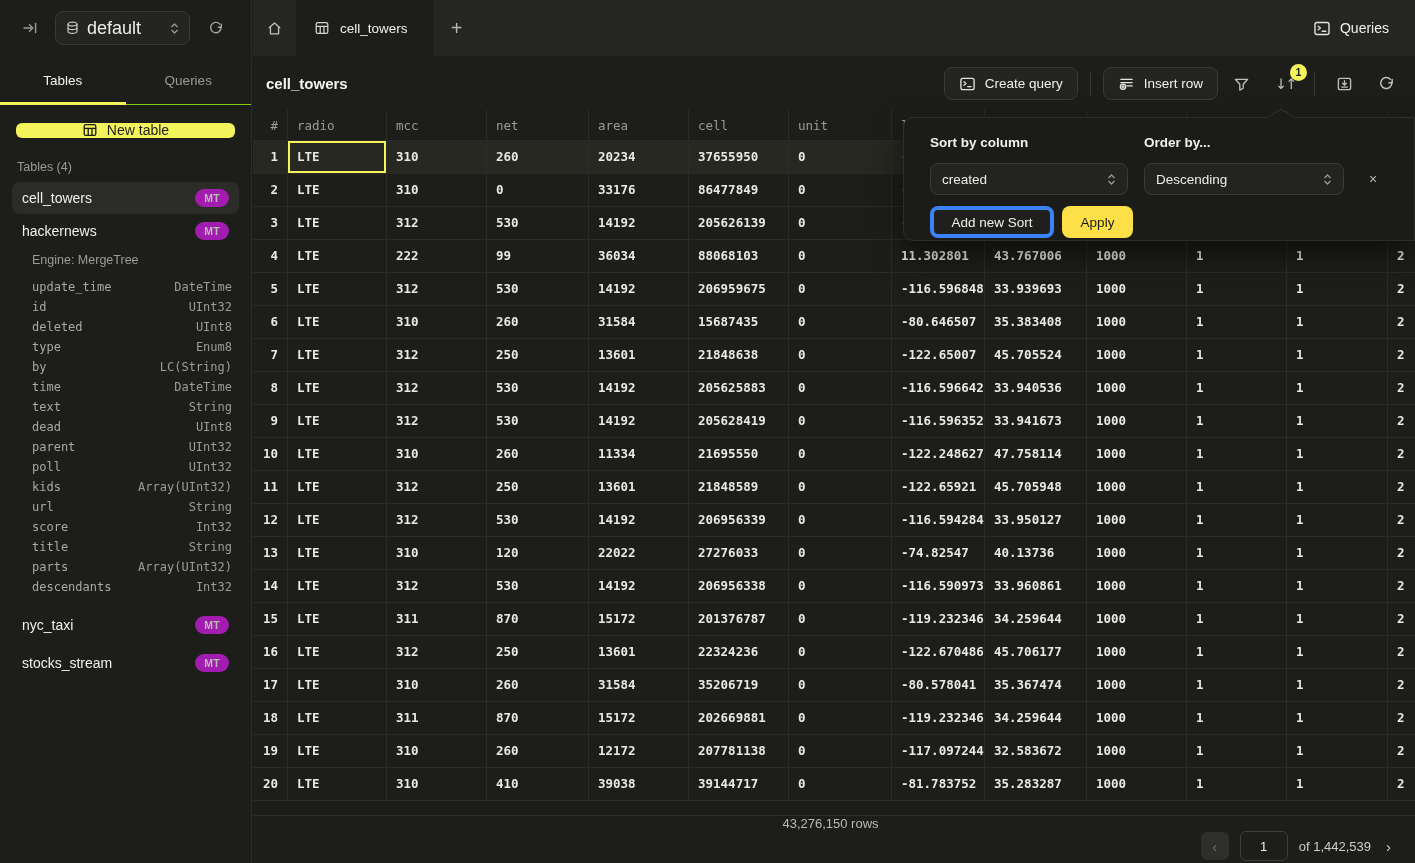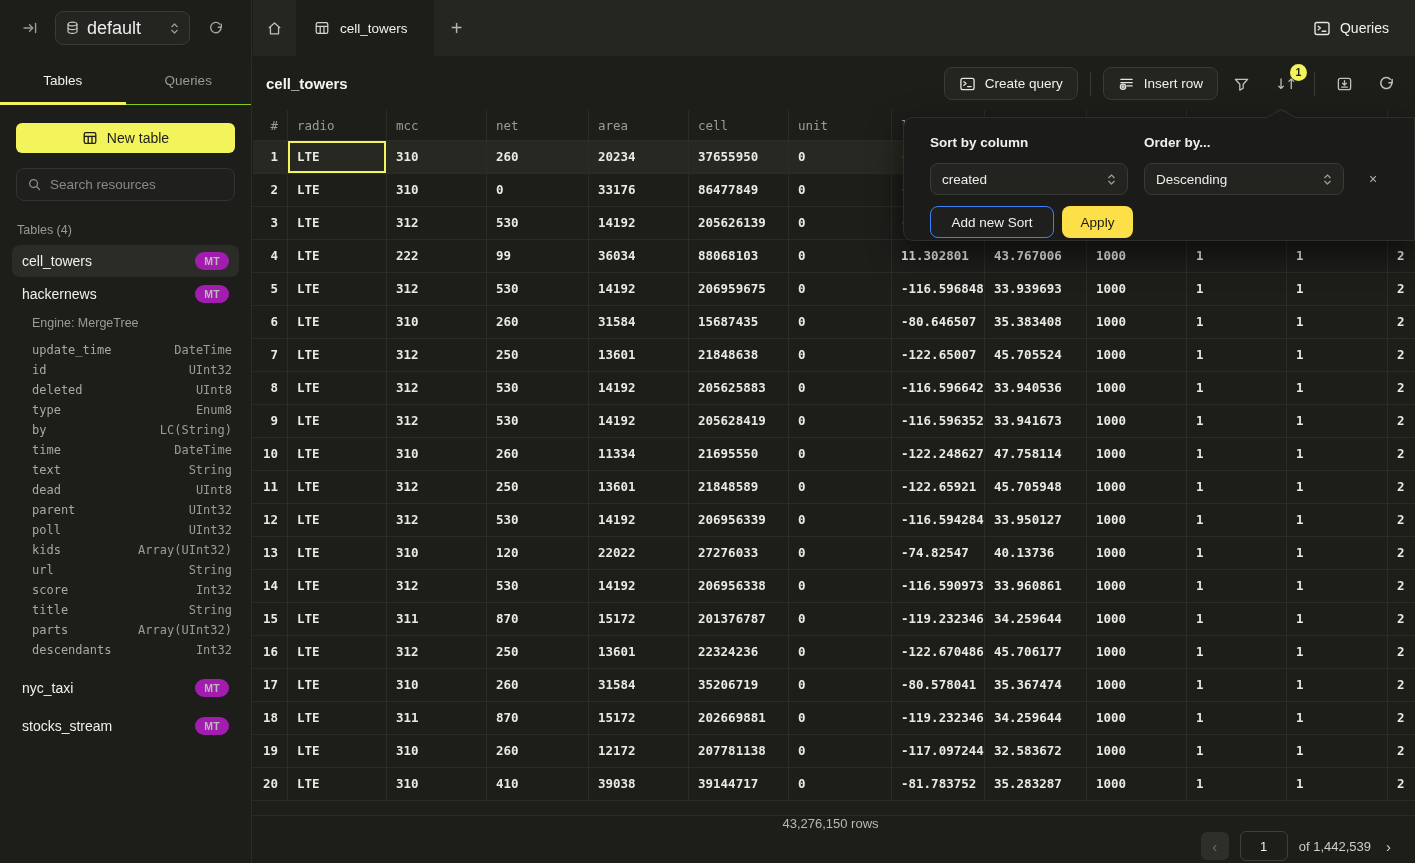--- a/index.html
+++ b/index.html
@@ -24,22 +24,22 @@
   .queries-btn { margin-left:auto; margin-right:26px; display:flex; align-items:center; gap:9px; cursor:pointer; }
   .queries-btn .lbl { font-size:14px; color:#f0f0ec; font-weight:500; }
 
   
   .sidebar { position:absolute; left:0; top:57px; width:252px; bottom:0; background:#1d1d1a; border-right:1px solid #2b2b28; }
   .side-tabs { height:48px; display:flex; border-bottom:1px solid #84cc16;justify-content:flex-end; }
   .side-tab { width:50%; display:flex; align-items:center; justify-content:center; font-size:13.5px;
     color:#9a9a94; cursor:pointer; position:relative; }
   .side-tab.active { color:#f2f2ee; font-weight:500; }
   .side-tab.active::after { content:""; position:absolute; left:0; right:0; bottom:-1px; height:3px; background:#f3f35c; }
-  .new-table-btn { margin:18px 16px 0 16px; height:30px; background:#f3f35c; border-radius:6px;
-    display:flex; align-items:center; justify-content:center; gap:9px; cursor:pointer; }
+  .new-table-btn { margin:18px 16px 0 16px; height:15px; background:#f3f35c; border-radius:6px;
+    display:flex; align-items:flex-end; justify-content:center; gap:9px; cursor:pointer; }
   .new-table-btn .lbl { font-size:14px; font-weight:500; color:#1e1e1b; }
   .search-box { margin:15px 16px 0 16px; height:33px; background:#1f1f1d; border:1px solid #33332f;
     border-radius:8px; display:flex; align-items:center; gap:8px; padding:0 10px; }
   .search-box input { flex:1; background:transparent; border:none; outline:none; font-size:13.5px;
     color:#d5d5d0; font-family:"Liberation Sans",sans-serif; }
   .search-box input::placeholder { color:#8a8a84; }
   .section-label { margin:22px 0 8px 17px; font-size:12.5px; color:#9a9a94; }
   .side-item { margin:1px 12px; height:32px; border-radius:8px; display:flex; align-items:center;
     padding:0 10px 0 10px; cursor:pointer; }
   .side-item.active { background:#2b2b27; }
@@ -102,21 +102,21 @@
     border-left:16px solid transparent; border-right:16px solid transparent; border-bottom:9px solid #3a3a36; }
   .pop-caret { position:absolute; top:-8px; left:362px; width:0; height:0;
     border-left:15px solid transparent; border-right:15px solid transparent; border-bottom:8px solid #1b1b19; }
   .pop-label { position:absolute; font-size:13.5px; font-weight:600; color:#f0f0ec; }
   .pop-select { position:absolute; height:32px; background:#232320; border:1px solid #3a3a36; border-radius:8px;
     display:flex; align-items:center; justify-content:space-between; padding:0 11px; cursor:pointer; }
   .pop-select .lbl { font-size:13.5px; color:#ececea; }
   .pop-close { position:absolute; left:458px; top:50px; width:22px; height:22px; display:flex;
     align-items:center; justify-content:center; color:#b5b5b0; font-size:14px; cursor:pointer; }
   .pop-btn-dark { position:absolute; left:26px; top:88px; width:124px; height:32px; background:#1f1f1d;
-    border:1px solid #3b82f6; border-radius:8px; color:#f0f0ec; font-size:13.5px; font-weight:500;
+    border:4px solid #3b82f6; border-radius:8px; color:#f0f0ec; font-size:13.5px; font-weight:500;
     display:flex; align-items:center; justify-content:center; cursor:pointer; }
   .pop-btn-apply { position:absolute; left:158px; top:88px; width:71px; height:32px; background:#fde047;
     border-radius:8px; color:#1b1b19; font-size:13.5px; font-weight:500; display:flex; align-items:center;
     justify-content:center; cursor:pointer; }
   svg { display:block; }
 </style>
 </head>
 <body>
 
 <div class="app">
@@ -196,29 +196,20 @@
     <div class="new-table-btn">
       <span class="icon">
         <svg width="16" height="16" viewBox="0 0 18 18" fill="none" stroke="#1e1e1b" stroke-width="1.5">
           <rect x="2.5" y="3" width="13" height="12" rx="1.8"></rect>
             <line x1="2.5" y1="7.2" x2="15.5" y2="7.2"></line>
           <line x1="7" y1="7.2" x2="7" y2="15"></line>
             <line x1="11.2" y1="7.2" x2="11.2" y2="15"></line>
         </svg>
       </span>
       <span class="lbl">New table</span>
-    </div>
-    <div class="search-box">
-      <span class="icon">
-        <svg width="15" height="15" viewBox="0 0 16 16" fill="none" stroke="#8a8a84" stroke-width="1.4" stroke-linecap="round">
-          <circle cx="7" cy="7" r="4.2"></circle>
-            <line x1="10.2" y1="10.2" x2="13.3" y2="13.3"></line>
-        </svg>
-      </span>
-      <input type="text" placeholder="Search resources" style="">
     </div>
     <div class="section-label">Tables (4)</div>
     <div>
         <div class="side-item active">
           <span class="side-item-name">cell_towers</span>
           <span class="mt-badge">MT</span>
         </div>
         <div class="side-item">
           <span class="side-item-name">hackernews</span>
           <span class="mt-badge">MT</span>

